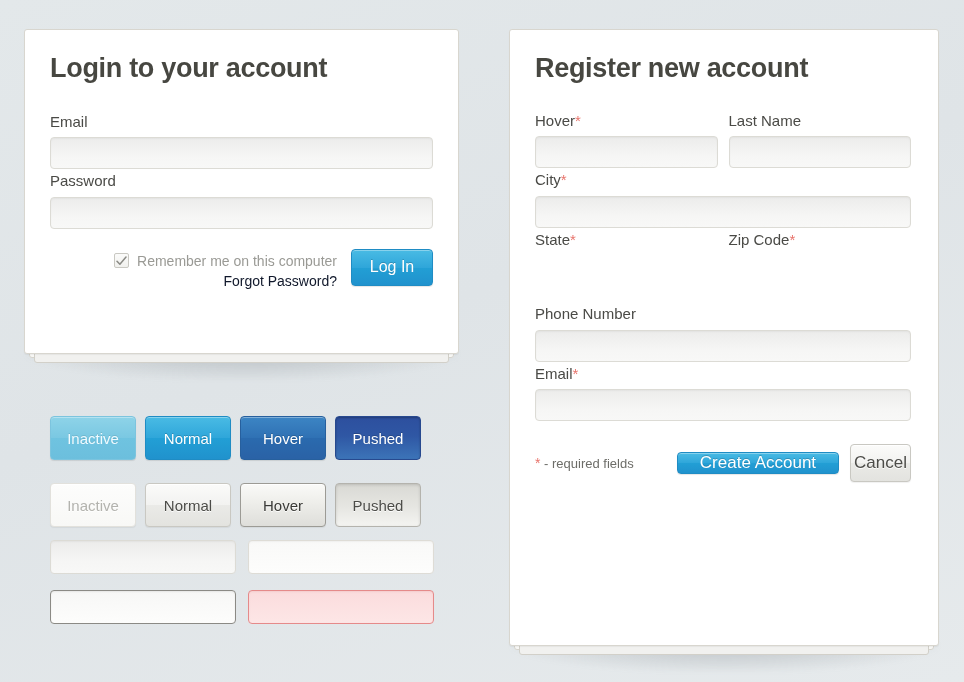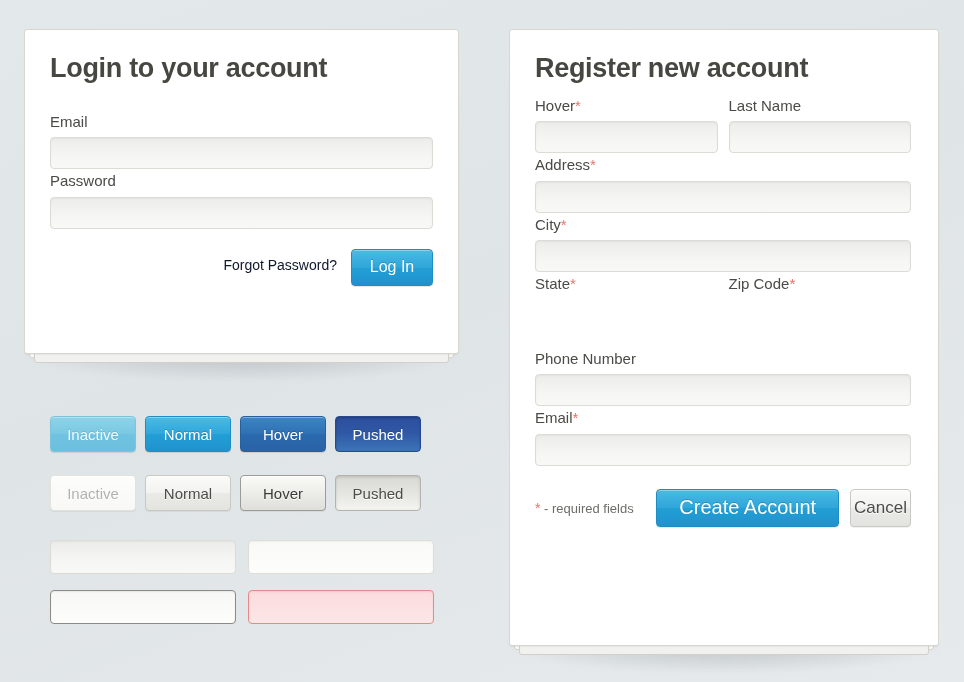--- a/index.html
+++ b/index.html
@@ -65,21 +65,21 @@
 
   
   .card-title {
     font-size: 27px;
     font-weight: bold;
     color: #474741;
     letter-spacing: -0.3px;
     margin: 0 0 30px 0;
     line-height: 1.1;
   }
-  #register-card .card-title { margin-bottom: 14px; }
+  #register-card .card-title { margin-bottom: 29px; }
 
   .field-label {
     display: block;
     font-size: 15px;
     color: #4a4a46;
     margin: 0 0 7px 0;
     line-height: 1.1;
   }
   .req {
     color: #e8736b;
@@ -217,21 +217,21 @@
   }
   #login-button { width: 82px; height: 37px; font-size: 16px; }
 
   
   .swatch-area { position: absolute; left: 50px; top: 416px; width: 390px; }
   .btn-row {
     display: flex;
     gap: 9px;
     margin-bottom: 23px;
   }
-  .btn-row .btn { width: 86px; height: 36px; padding: 4px; }
+  .btn-row .btn { width: 86px; height: 44px; padding: 4px; }
 
   .input-grid {
     position: absolute;
     left: 50px;
     top: 540px;
     width: 384px;
     display: grid;
     grid-template-columns: 186px 186px;
     gap: 16px 12px;
   }
@@ -265,21 +265,21 @@
     display: flex;
     align-items: center;
     margin-top: 23px;
   }
   .required-note {
     font-size: 13px;
     color: #6d6d68;
     flex: 1 1 auto;
   }
   .required-note .req { font-size: 14px; }
-  #create-account-button { height: 38px; font-size: 20px; padding: 0 22px; margin-right: 11px; }
+  #create-account-button { height: 22px; font-size: 17px; padding: 0 22px; margin-right: 11px; }
   #cancel-button { height: 38px; font-size: 17px; padding: 0 3px; }
 </style>
 </head>
 <body>
 
 <div class="stage">
 
   <div class="card-shadow" id="login-shadow"></div>
   <div class="card" id="login-card">
     <div class="card-inner">
@@ -291,20 +291,28 @@
         <input class="txt" type="text" value="" style="">
       </div>
 
       <div class="field">
         <label class="field-label">Password</label>
         <input class="txt" type="password" value="" style="">
       </div>
 
       <div class="login-actions">
         <div class="remember-col">
+          <div class="remember-row">
+            <span class="checkbox">
+              <svg width="11" height="10" viewBox="0 0 11 10" aria-hidden="true">
+                <path d="M1 5.2 L3.9 8.2 L10 1.1" fill="none" stroke="#8a8a85" stroke-width="1.5" stroke-linecap="round" stroke-linejoin="round"></path>
+              </svg>
+            </span>
+            <span class="remember-text">Remember me on this computer</span>
+          </div>
           <a class="link-forgot">Forgot Password?</a>
         </div>
         <button class="btn btn-blue" id="login-button">Log In</button>
       </div>
 
     </div>
   </div>
 
   <div class="swatch-area">
 
@@ -341,24 +349,20 @@
         <div class="col">
           <label class="field-label"><span>Hover</span><span class="req">*</span></label>
           <input class="txt" type="text" value="" style="">
         </div>
         <div class="col">
           <label class="field-label">Last Name</label>
           <input class="txt" type="text" value="" style="">
         </div>
       </div>
 
-      <div class="field">
-        <label class="field-label"><span>Address</span><span class="req">*</span></label>
-        <input class="txt" type="text" value="" style="">
-      </div>
 
       <div class="field">
         <label class="field-label"><span>City</span><span class="req">*</span></label>
         <input class="txt" type="text" value="" style="">
       </div>
 
       <div class="row2 row-statezip">
         <div class="col">
           <label class="field-label"><span>State</span><span class="req">*</span></label>
           <div class="statezip-gap"></div>

